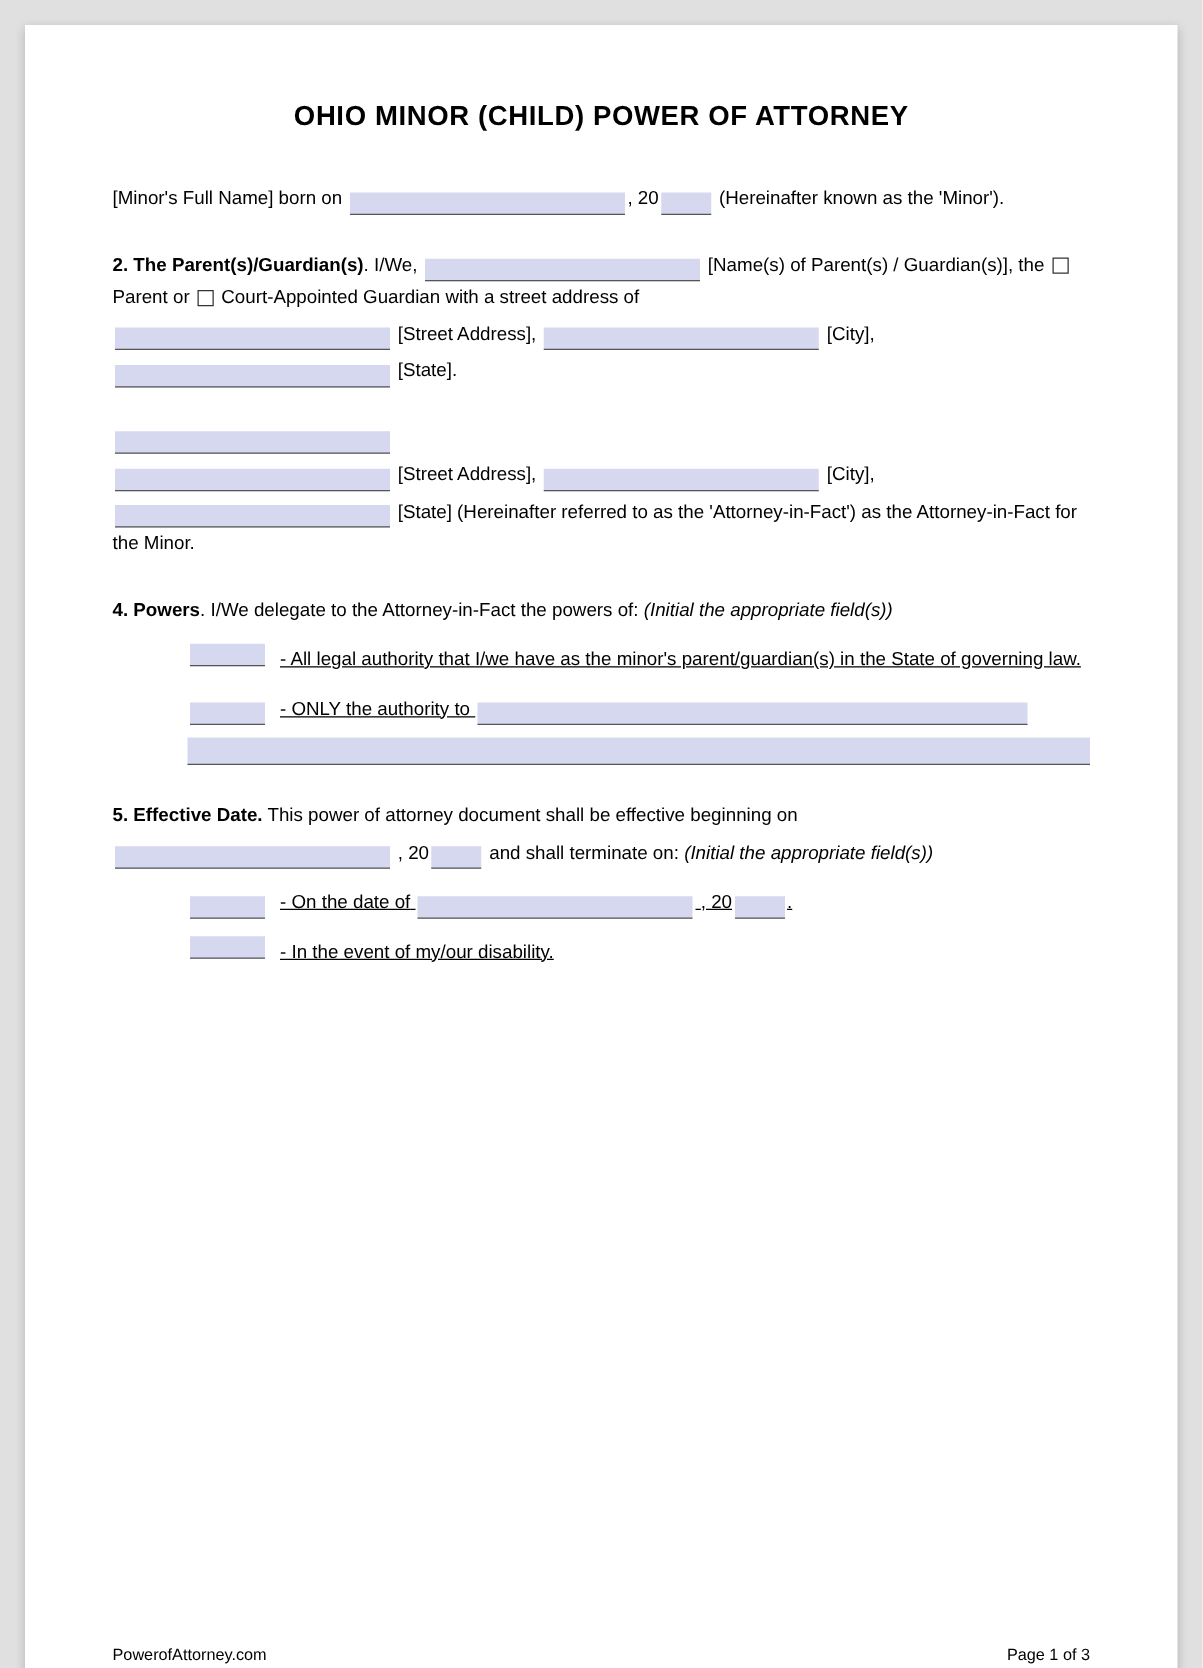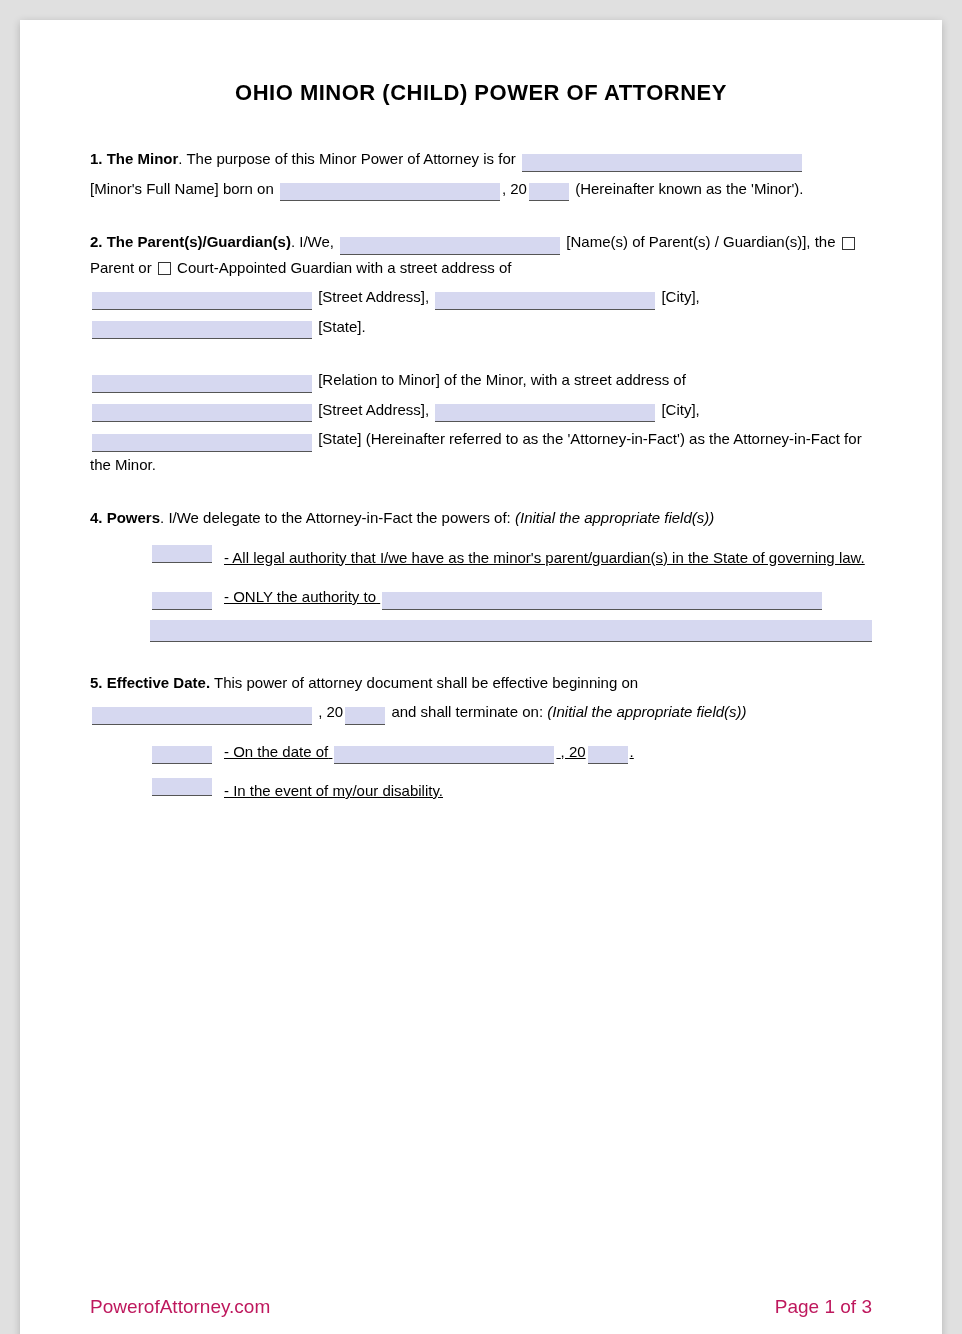--- a/index.html
+++ b/index.html
@@ -78,45 +78,41 @@
     .authority-line {
       border-bottom: 1.5px solid #555;
       width: 100%;
       height: 22px;
       background: #d6d8f0;
       margin-bottom: 4px;
       display: block;
     }
     .footer {
       position: absolute;
-      bottom: 36px;
+      bottom: 23px;
       left: 70px;
       right: 70px;
       display: flex;
       justify-content: space-between;
       align-items: flex-end;
-      font-size: 19px;
-      color: #be185d;
+      font-size: 13px;
+      color: #000000;
     }
     strong { font-weight: bold; }
     em { font-style: italic; }
   </style>
 </head>
 <body>
 
 <div class="page">
 
   <div class="title">OHIO MINOR (CHILD) POWER OF ATTORNEY</div>
 
   <div class="section">
     <p>
-      <strong>1. The Minor</strong><span>. The purpose of this Minor Power of Attorney is for</span>
-      <span class="field field-xl"></span>
-    </p>
-    <p>
       <span>[Minor's Full Name] born on</span>
       <span class="field field-lg"></span><span>, 20</span><span class="field field-year"></span>
       <span>(Hereinafter known as the 'Minor').</span>
     </p>
   </div>
 
   <div class="section">
     <p>
       <strong>2. The Parent(s)/Guardian(s)</strong><span>. I/We,</span>
       <span class="field field-lg"></span>
@@ -134,21 +130,20 @@
     </p>
     <p>
       <span class="field field-lg"></span>
       <span>[State].</span>
     </p>
   </div>
 
   <div class="section">
     <p>
       <span class="field field-lg"></span>
-      <span>[Relation to Minor] of the Minor, with a street address of</span>
     </p>
     <p>
       <span class="field field-lg"></span>
       <span>[Street Address],</span>
       <span class="field field-lg"></span>
       <span>[City],</span>
     </p>
     <p>
       <span class="field field-lg"></span>
       <span>[State] (Hereinafter referred to as the 'Attorney-in-Fact') as the Attorney-in-Fact for the Minor.</span>

